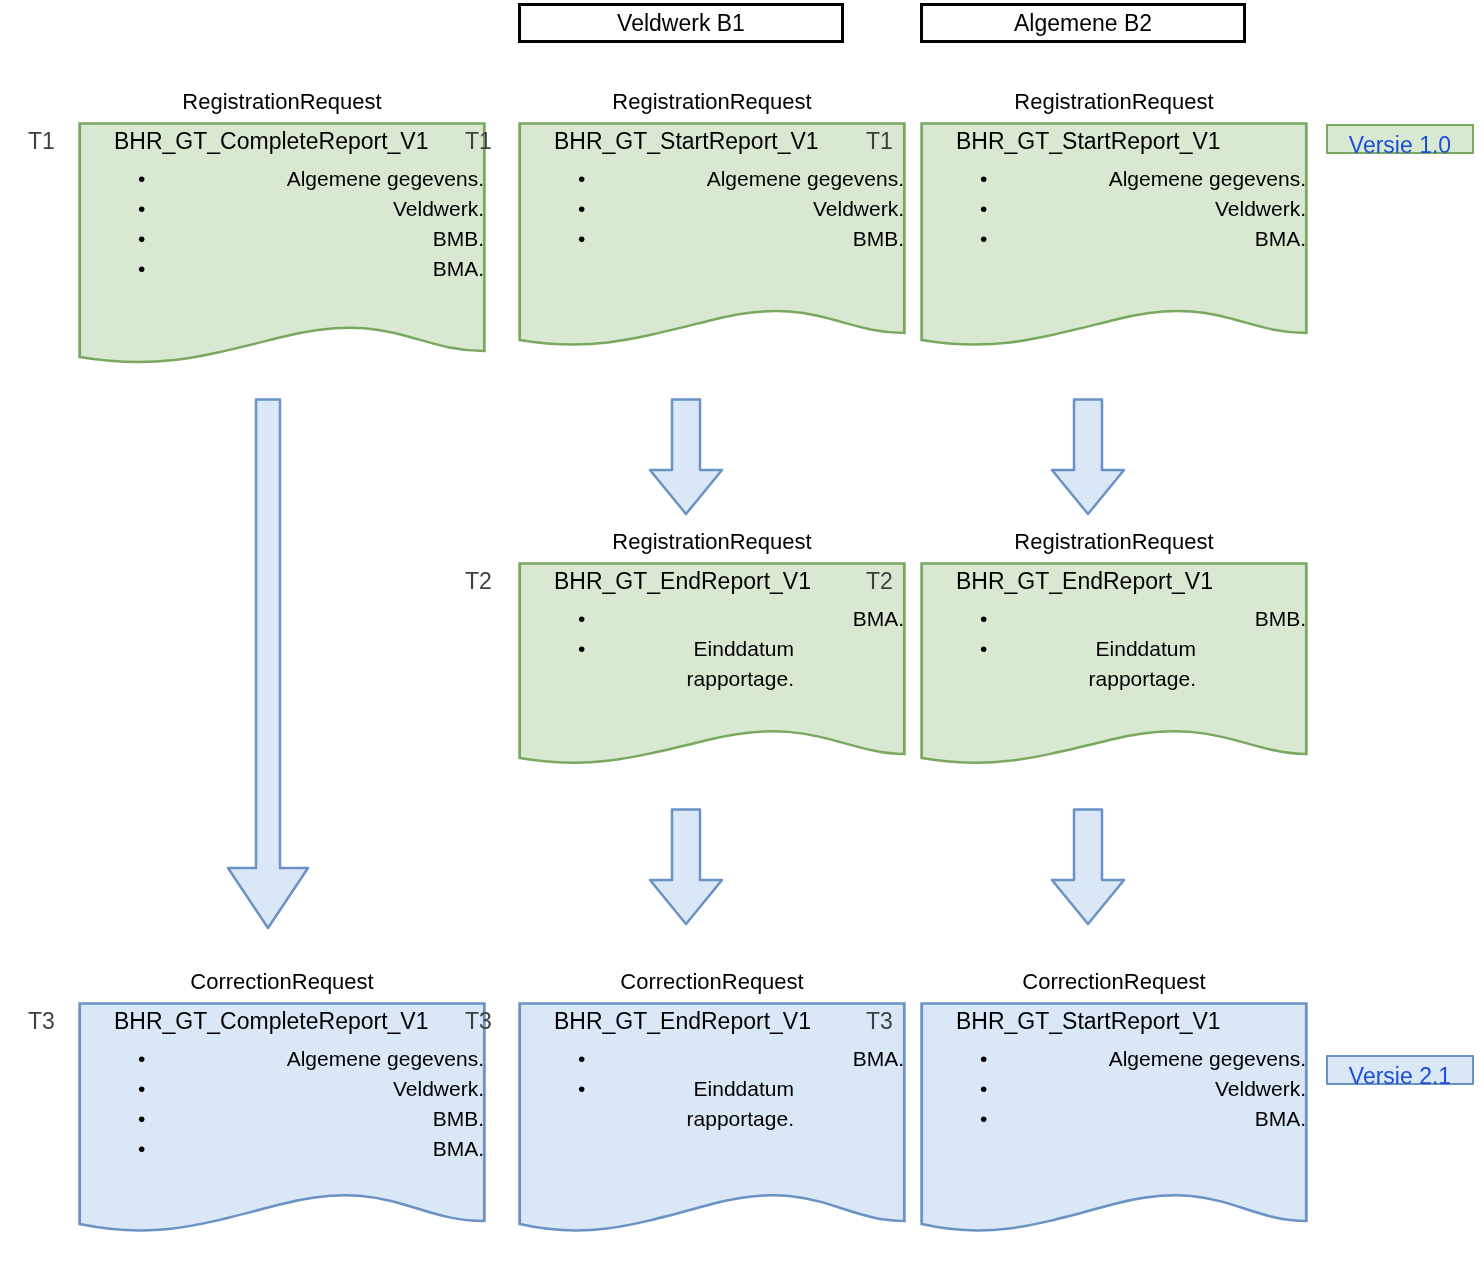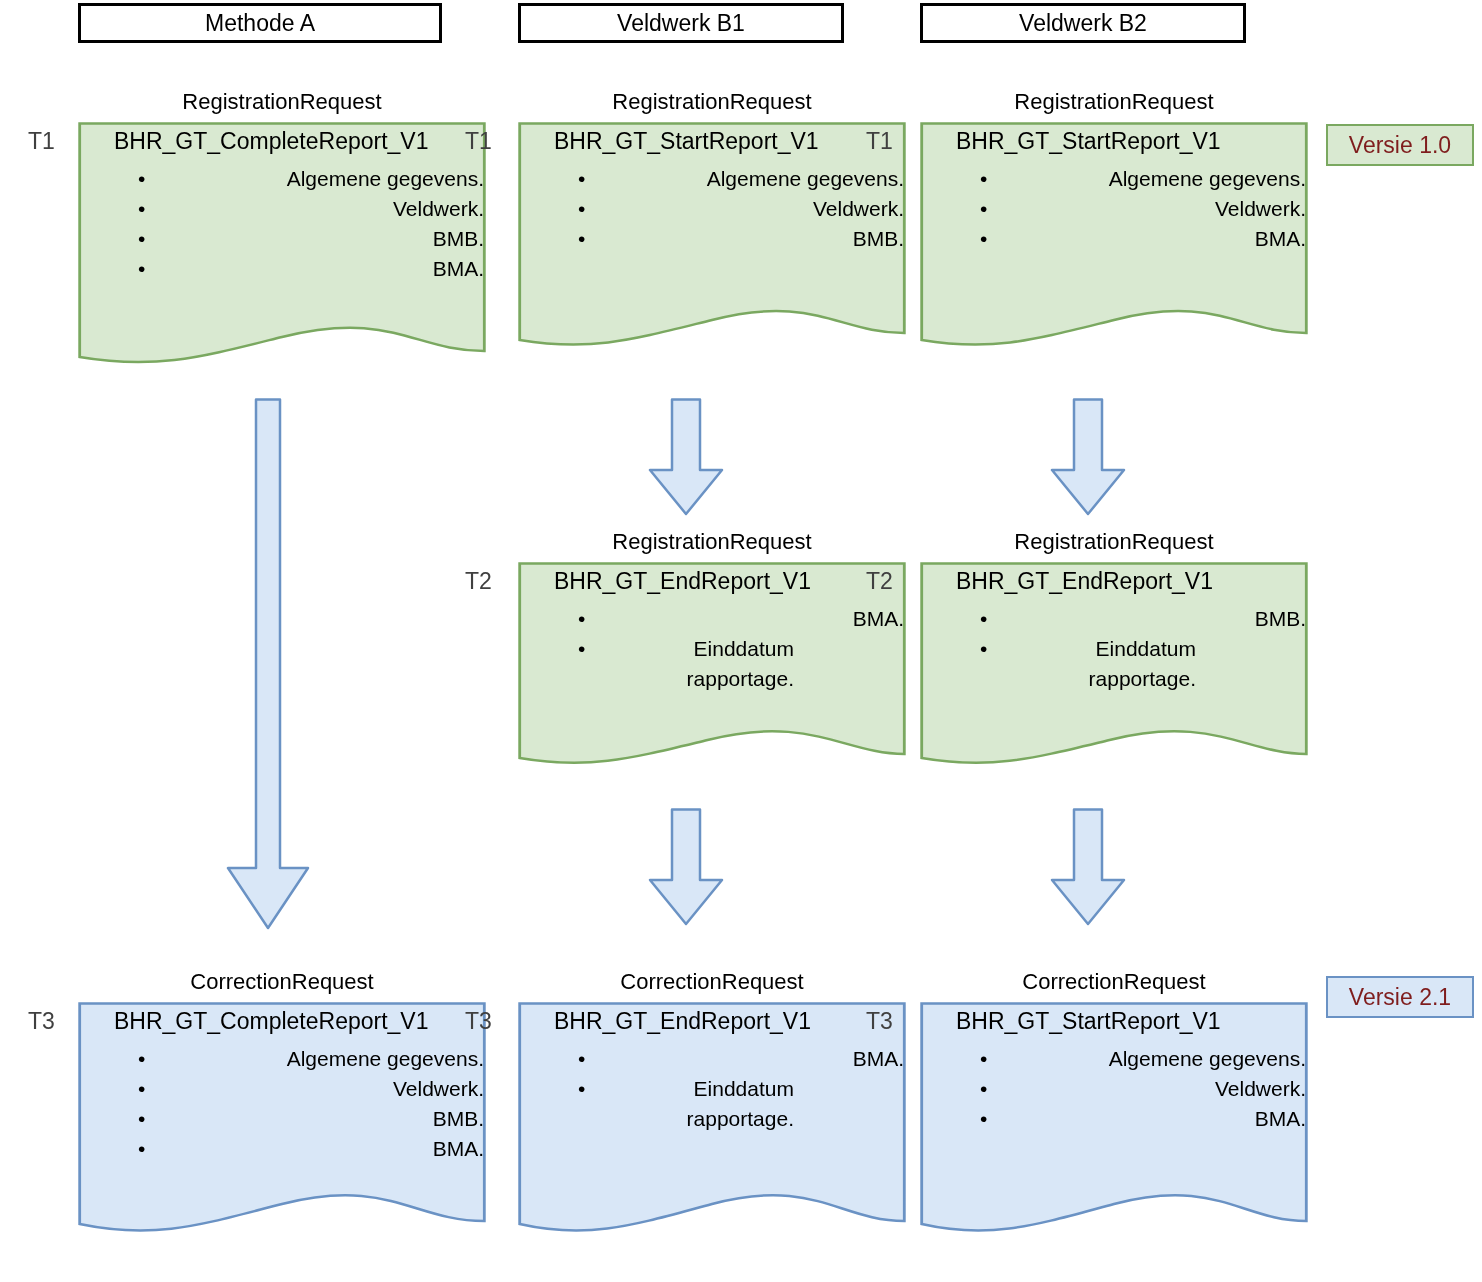--- a/index.html
+++ b/index.html
@@ -102,48 +102,45 @@
   
   .arrow {
     position: absolute;
   }
   .arrow svg { display: block; }
 
   
   .badge {
     position: absolute;
     box-sizing: border-box;
-    height: 42px;
+    height: 30px;
     line-height: 38px;
     text-align: center;
     font-size: 23px;
-    color: #7f1d1d;
+    color: #1d4ed8;
   }
   .badge-green {
     background: #d9e9d1;
     border: 2px solid #7aa860;
   }
   .badge-blue {
     background: #d9e7f7;
     border: 2px solid #6a92c4;
   }
 </style>
 </head>
 <body>
 
 <div id="canvas">
 
-  <div class="col-header" style="left:78px; top:3px; width:364px;">
-    <span>Methode A</span>
-  </div>
   <div class="col-header" style="left:518px; top:3px; width:326px;">
     <span>Veldwerk B1</span>
   </div>
   <div class="col-header" style="left:920px; top:3px; width:326px;">
-    <span>Veldwerk B2</span>
+    <span>Algemene B2</span>
   </div>
 
   <div class="doc" style="left:78px; top:122px; width:364px; height:258px;">
     <div class="doc-caption">RegistrationRequest</div>
     <svg class="doc-shape" viewBox="0 0 364 258" preserveAspectRatio="none">
       <path d="M1.5,1.5 L362.5,1.5 L362.5,229 C300,229 280,188 182,215 C110,235 70,248 1.5,235 Z" fill="#d9e9d1" stroke="#7aa860" stroke-width="2.5"></path>
     </svg>
     <div class="doc-body">
       <div class="doc-title">BHR_GT_CompleteReport_V1</div>
       <ul class="doc-list">
@@ -293,17 +290,17 @@
       <div class="doc-title">BHR_GT_StartReport_V1</div>
       <ul class="doc-list">
         <li>Algemene gegevens.</li>
         <li>Veldwerk.</li>
         <li>BMA.</li>
       </ul>
     </div>
   </div>
   <div class="t-label" style="left:866px; top:1006px;">T3</div>
 
-  <div class="badge badge-blue" style="left:1326px; top:976px; width:148px;">
+  <div class="badge badge-blue" style="left:1326px; top:1055px; width:148px;">
     <span>Versie 2.1</span>
   </div>
 
 </div>
 
 </body></html>

